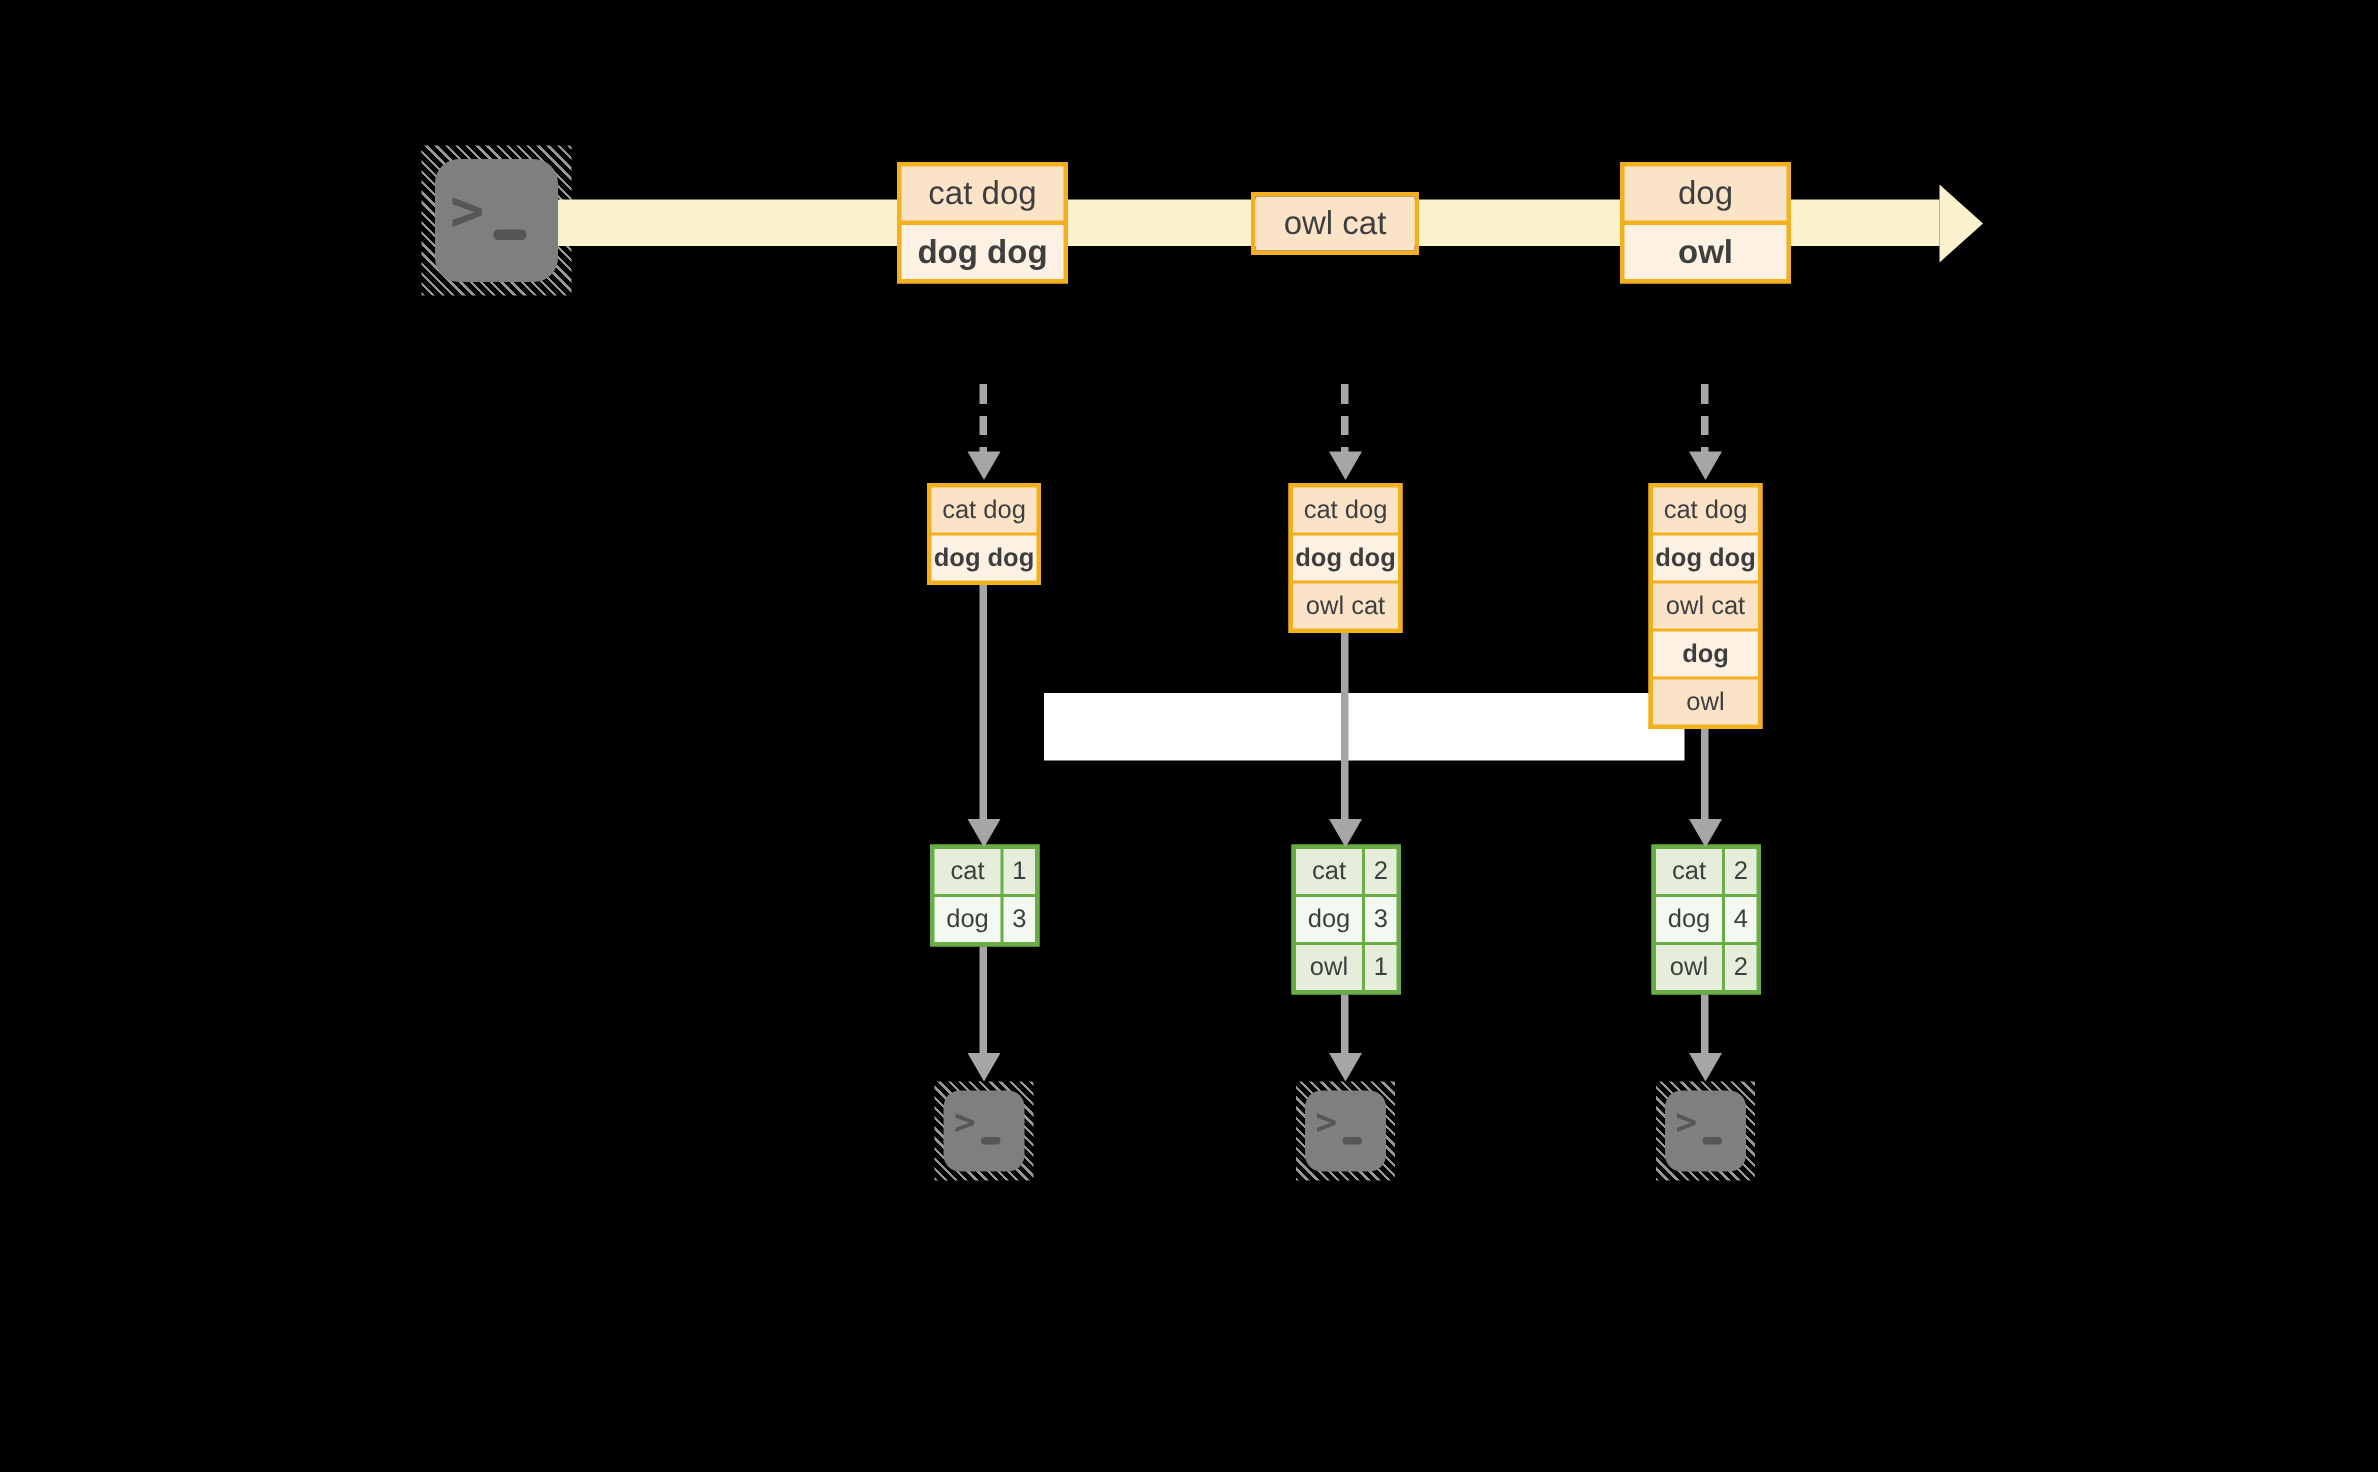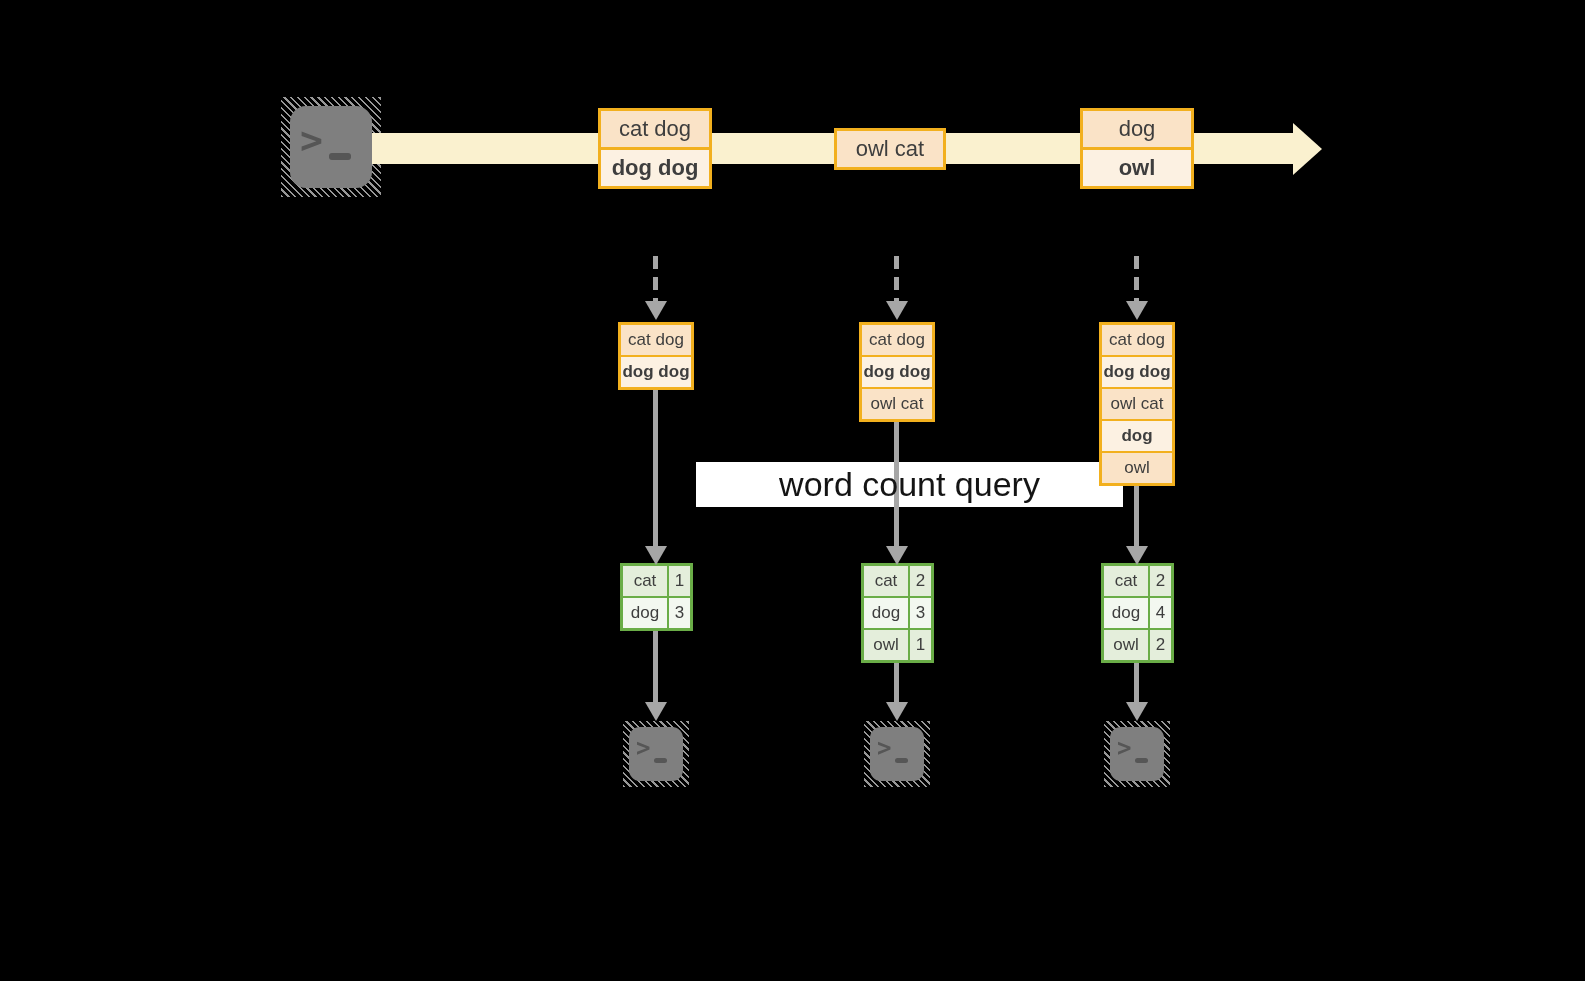--- a/index.html
+++ b/index.html
@@ -104,21 +104,20 @@
 
   <div class="obox bbox zover" style="left:1099px;top:322px;width:76px;">
     <div class="orow row-peach">cat dog</div>
     <div class="orow row-cream">dog dog</div>
     <div class="orow row-peach">owl cat</div>
     <div class="orow row-cream">dog</div>
     <div class="orow row-peach">owl</div>
   </div>
 
   <div class="label-bg"></div>
-  <div class="label-text">word count query</div>
 
   <div class="aline" style="left:653px;top:390px;height:157px;"></div>
   <div class="ahead" style="left:645px;top:546px;"></div>
   <div class="aline zover" style="left:894px;top:422px;height:125px;"></div>
   <div class="ahead" style="left:886px;top:546px;"></div>
   <div class="aline" style="left:1134px;top:486px;height:61px;"></div>
   <div class="ahead" style="left:1126px;top:546px;"></div>
 
   <div class="ctable" style="left:620px;top:563px;">
     <div class="ccell g-a">cat</div>

